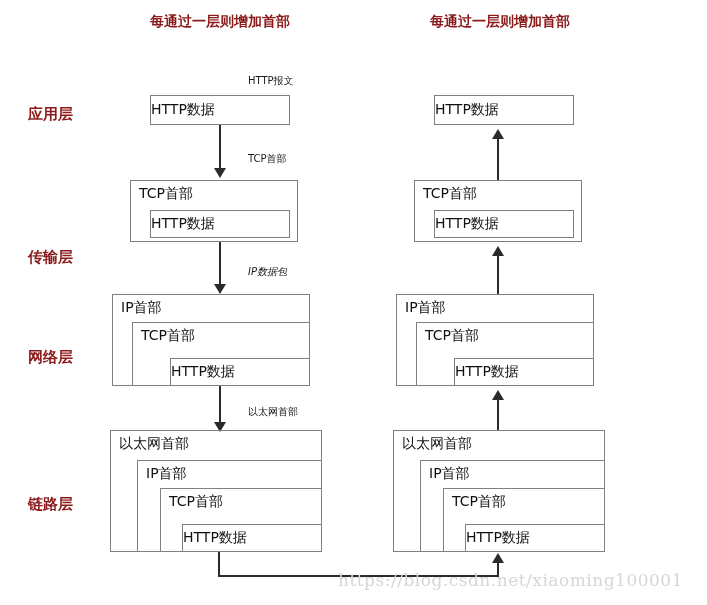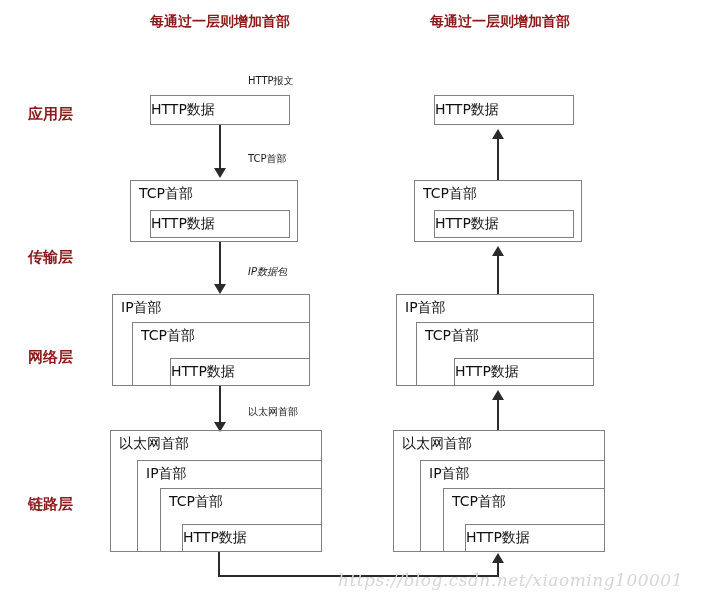--- a/index.html
+++ b/index.html
@@ -102,21 +102,20 @@
   }
 
   
   .watermark {
     position: absolute;
     color: #d6d6d6;
     font-size: 17px;
     font-family: "DejaVu Serif", "Liberation Serif", serif;
     white-space: nowrap;
     letter-spacing: 0.5px;
-    font-style: italic;
   }
 </style>
 </head>
 <body>
 
 <div id="page">
 
   <div class="hdr" style="left:95px; top:12px; width:250px;">
     <span class="l2">每通过一层则增加首部</span>
   </div>

